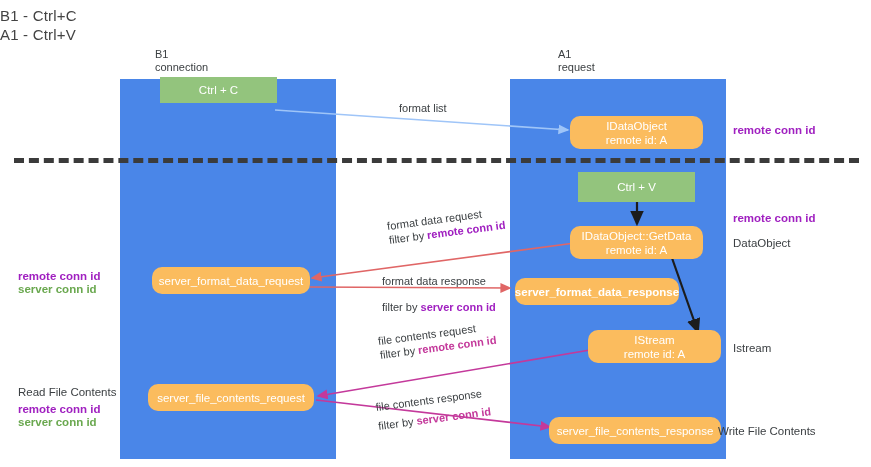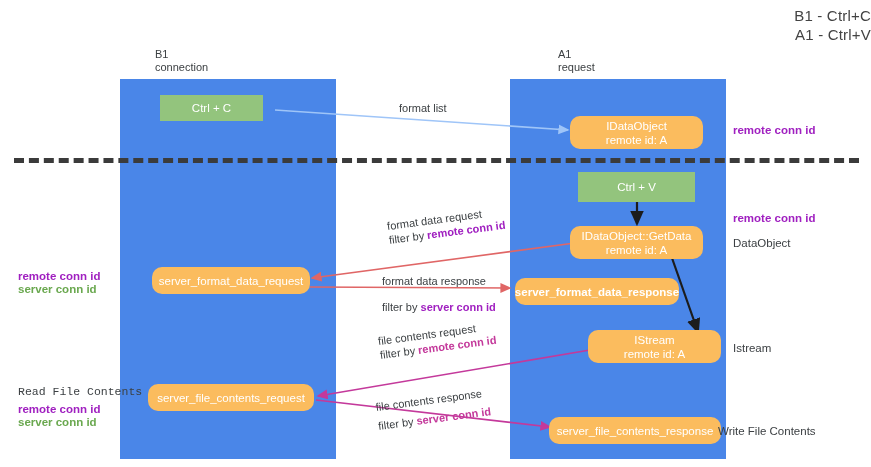--- a/index.html
+++ b/index.html
@@ -18,21 +18,21 @@
     width: 871px;
     height: 467px;
     background: #ffffff;
   }
   .abs { position: absolute; }
 
   
   .title {
     left: 0; top: 6px;
     width: 871px;
-    text-align: right;
+    text-align: left;
     font-size: 15px;
     color: #434343;
     line-height: 19px;
     letter-spacing: .2px;
   }
 
   
   .lane-head {
     font-size: 11px;
     color: #3c4043;
@@ -145,21 +145,21 @@
 
     <line x1="672" y1="258" x2="698" y2="332" stroke="#1c1c1c" stroke-width="2.2" marker-end="url(#ar-dark)"></line>
 
     <line x1="590" y1="350" x2="318" y2="396" stroke="#c4399b" stroke-width="1.6" marker-end="url(#ar-mag)"></line>
 
     <line x1="316" y1="400" x2="550" y2="427" stroke="#c4399b" stroke-width="1.6" marker-end="url(#ar-mag)"></line>
   </svg>
 
   <div class="abs dashline"></div>
 
-  <div class="abs node green" style="left:160px; top:95px; width:103px; height:26px;">
+  <div class="abs node green" style="left:160px; top:77px; width:117px; height:26px;">
     <span class="ln">Ctrl + C</span>
   </div>
 
   <div class="abs node orange" style="left:570px; top:116px; width:133px; height:33px;">
     <span class="ln">IDataObject</span>
     <span class="ln">remote id: A</span>
   </div>
 
   <div class="abs node green" style="left:578px; top:172px; width:117px; height:30px;">
     <span class="ln">Ctrl + V</span>
@@ -229,17 +229,17 @@
 
   <div class="abs ann plain" style="left:733px; top:236px;">DataObject</div>
 
   <div class="abs ann plain" style="left:733px; top:341px;">Istream</div>
 
   <div class="abs ann plain" style="left:718px; top:424px;">Write File Contents</div>
 
   <div class="abs ann purple" style="left:18px; top:269px;">remote conn id</div>
   <div class="abs ann green" style="left:18px; top:282px;">server conn id</div>
 
-  <div class="abs ann plain" style="left:18px; top:385px;font-family:Liberation Mono, monospace;">Read File Contents</div>
+  <div class="abs ann plain" style="left:18px; top:385px;">Read File Contents</div>
   <div class="abs ann purple" style="left:18px; top:402px;">remote conn id</div>
   <div class="abs ann green" style="left:18px; top:415px;">server conn id</div>
 
 </div>
 
 </body></html>

